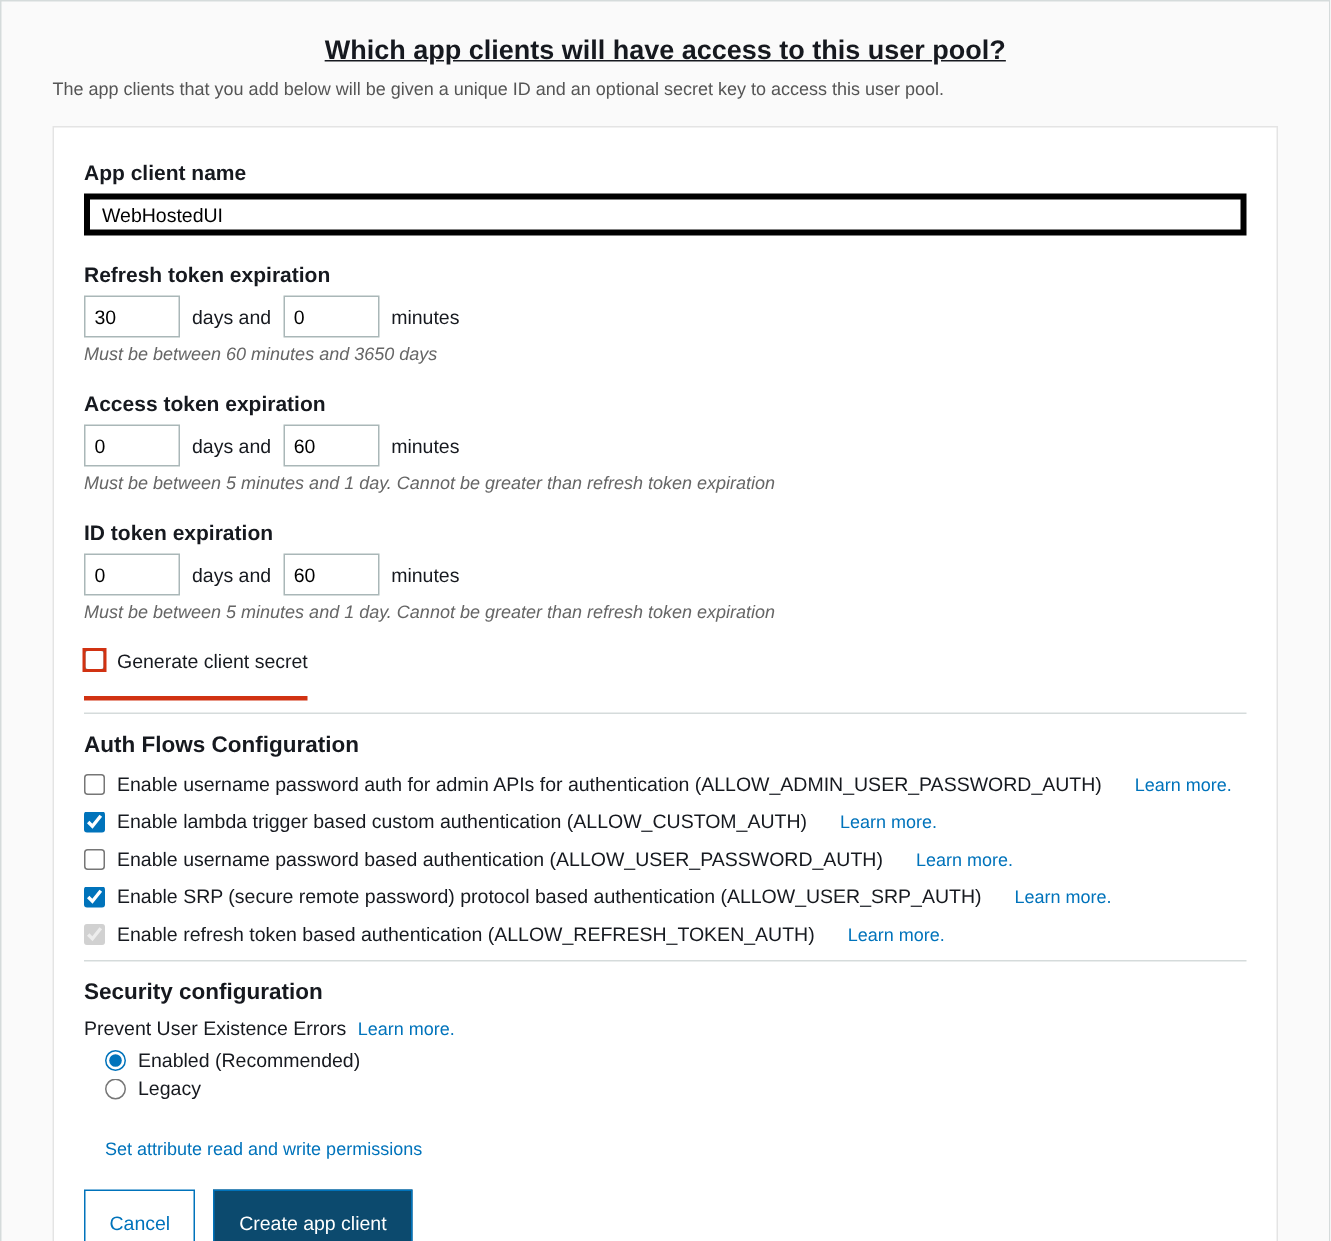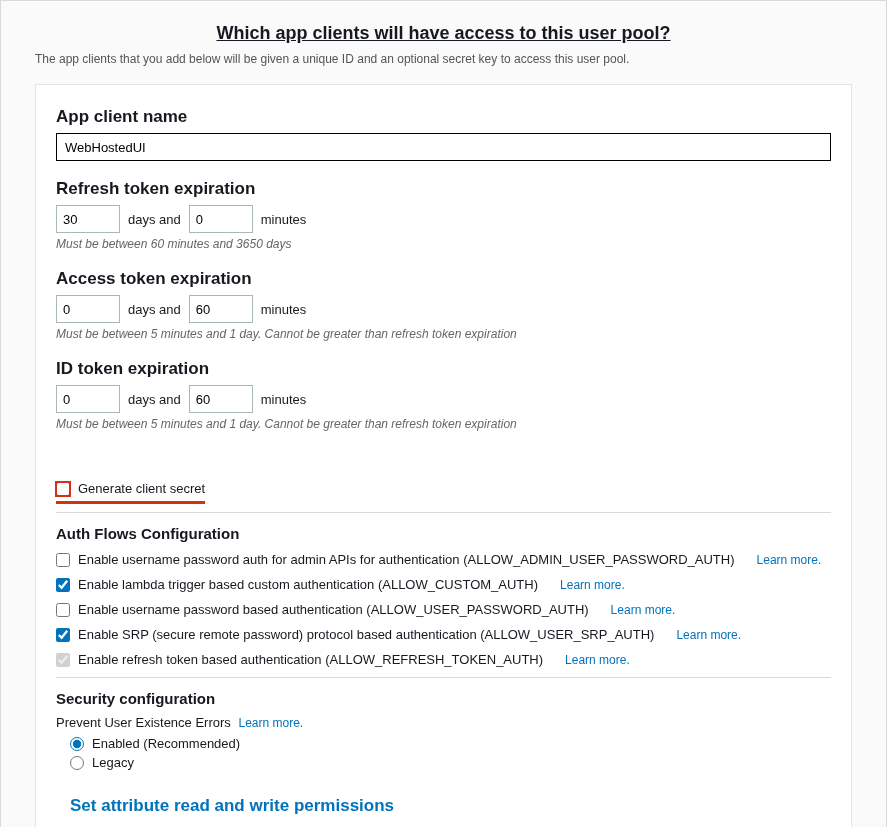--- a/index.html
+++ b/index.html
@@ -29,28 +29,28 @@
     color: #555;
     margin: 0 0 18px 34px;
   }
   .panel {
     margin: 0 34px 0 34px;
     background: #fff;
     border: 1px solid #e4e4e4;
     padding: 22px 20px 28px 20px;
   }
   .field-label {
-    font-size: 17px;
+    font-size: 14px;
     font-weight: bold;
     margin: 0 0 6px 0;
   }
   .text-input {
     width: 100%;
     height: 28px;
-    border: 1px solid #000000;
+    border: 4px solid #000000;
     padding: 4px 8px;
     font-size: 13px;
     margin-bottom: 18px;
   }
   .num-input {
     width: 64px;
     height: 28px;
     border: 1px solid #aab7b8;
     padding: 4px 6px;
     font-size: 13px;
@@ -89,25 +89,23 @@
     border-top: 1px solid #d5dbdb;
     margin: 8px 0 12px 0;
   }
   .section-title {
     font-size: 15px;
     font-weight: bold;
     margin: 6px 0 8px 0;
   }
   .highlight-red {
     display: inline-flex;
-    align-items: center;
     gap: 8px;
     border-bottom: 3px solid #d13212;
-    padding-bottom: 5px;
-    margin-top: 32px;
+    padding-bottom: 16px;
   }
   .highlight-red .check {
     outline: 2px solid #d13212;
     outline-offset: -1px;
   }
   .radio-row { display: flex; align-items: center; gap: 8px; margin: 4px 0 4px 14px; }
   .radio { width: 14px; height: 14px; accent-color: #0073bb; margin: 0; }
   .button-row { display: flex; gap: 12px; margin-top: 20px; }
   .btn {
     height: 44px;
@@ -118,22 +116,22 @@
     color: #0073bb;
     cursor: pointer;
   }
   .btn-primary {
     background: #0c4a6e;
     color: #fff;
   }
   .attr-link {
     display: block;
     color: #0073bb;
-    font-size: 17px;
-    font-weight: bold;
+    font-size: 12px;
+    font-weight: normal;
     text-decoration: none;
     margin: 26px 0 0 14px;
     cursor: pointer;
   }
   .prevent-row { font-size: 13px; margin-bottom: 6px; }
 </style>
 </head>
 <body>
 
 <div class="page">

